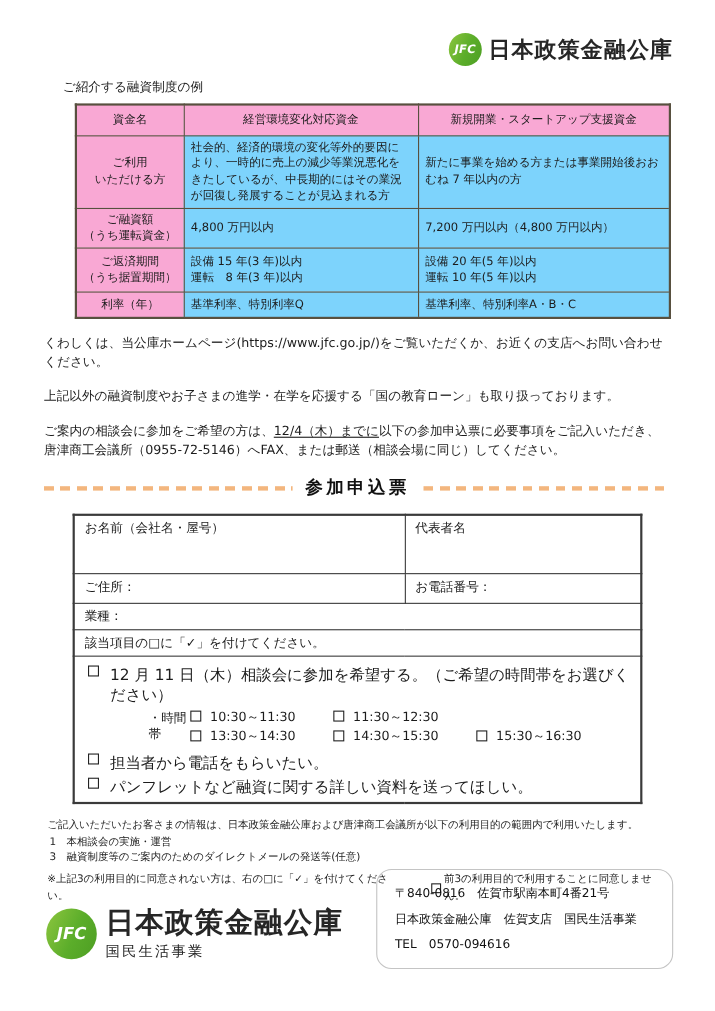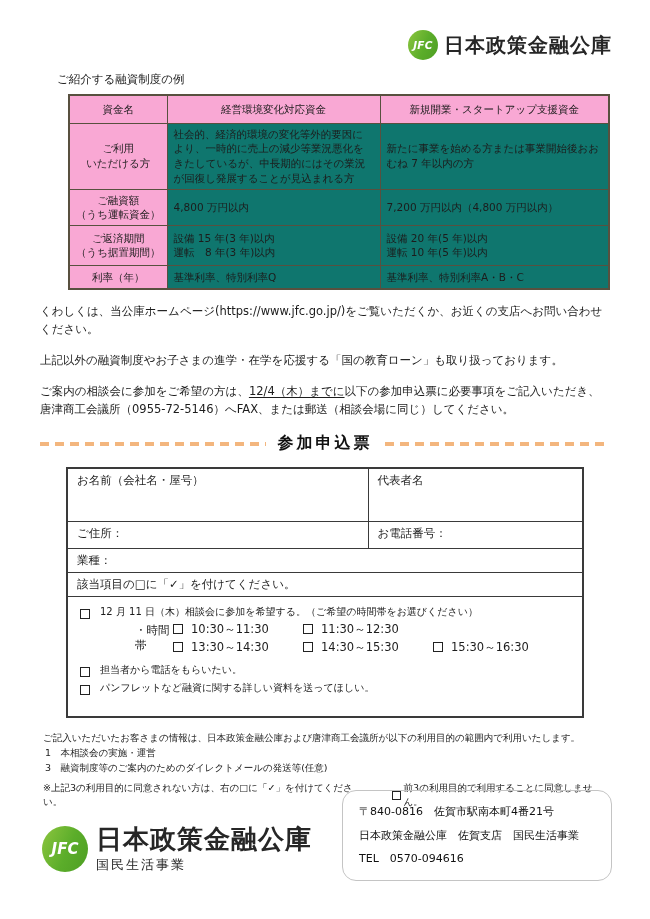--- a/index.html
+++ b/index.html
@@ -25,21 +25,21 @@
   
   .section-title { margin:12px 0 0 17px; font-size:11.5px; color:#222; }
 
   
   table.loan { border-collapse:collapse; margin:7px 0 0 28px; width:540px; table-layout:fixed; }
   table.loan col.c0 { width:98px; } table.loan col.c1 { width:213px; } table.loan col.c2 { width:229px; }
   table.loan, table.loan td, table.loan th { border:1.5px solid #58503f; }
   table.loan { border-width:2px; }
   table.loan th, table.loan td { font-size:10.5px; padding:3px 6px; vertical-align:middle; line-height:1.4; font-weight:normal; }
   .cell-head { background:#f9a8d4; text-align:center; }
-  .cell-body { background:#0f766e; text-align:left; }
+  .cell-body { background:#7dd3fc; text-align:left; }
   .pre { white-space:pre-line; }
   tr.r-use td { height:66px; }
   tr.r-amount td { height:33px; }
   tr.r-term td { height:40px; }
   tr.r-rate td { height:24px; }
   tr.r-head th { height:28px; }
 
   .table-note { margin:5px 0 0 40px; font-size:9.5px; color:#222; }
 
   
@@ -63,21 +63,21 @@
   tr.f-name td { height:53px; }
   tr.f-addr td { height:27px;margin-top:36px; }
   tr.f-ind td { height:24px; }
   tr.f-inst td { height:23px; }
   tr.f-checks td { height:121px; }
 
   .cb {
     display:inline-block; width:10px; height:10px; border:1.5px solid #222;
     background:#fff; flex:0 0 auto; vertical-align:-1px;
   }
-  .cb-line { display:flex; align-items:flex-end; gap:10px; margin:4px 0 0 3px; font-size:10px; }
+  .cb-line { display:flex; align-items:flex-start; gap:10px; margin:4px 0 0 3px; font-size:14px; }
   .time-row { display:flex; margin:3px 0 0 58px; }
   .time-caption { font-size:11.5px; width:62px; padding-top:1px; }
   .time-grid { display:grid; grid-template-columns:130px 130px 140px; row-gap:3px; }
   .time-item { display:flex; align-items:center; gap:8px; font-size:11.5px; }
   .ti-0 { grid-row:1; grid-column:1; } .ti-1 { grid-row:1; grid-column:2; }
   .ti-2 { grid-row:2; grid-column:1; } .ti-3 { grid-row:2; grid-column:2; } .ti-4 { grid-row:2; grid-column:3; }
   .gap-top { margin-top:8px; }
 
   
   .privacy { margin:13px 0 0 3px; font-size:9.5px; line-height:1.55; color:#222; }

